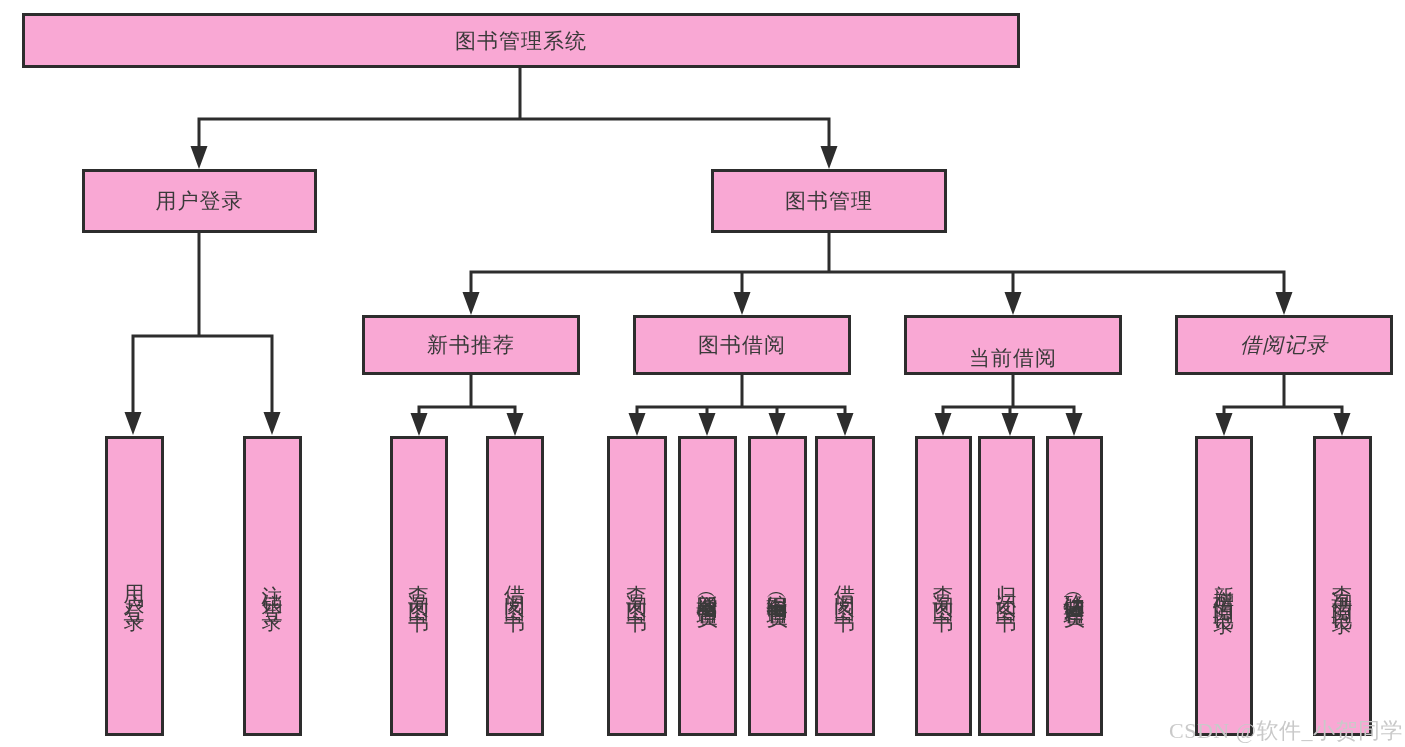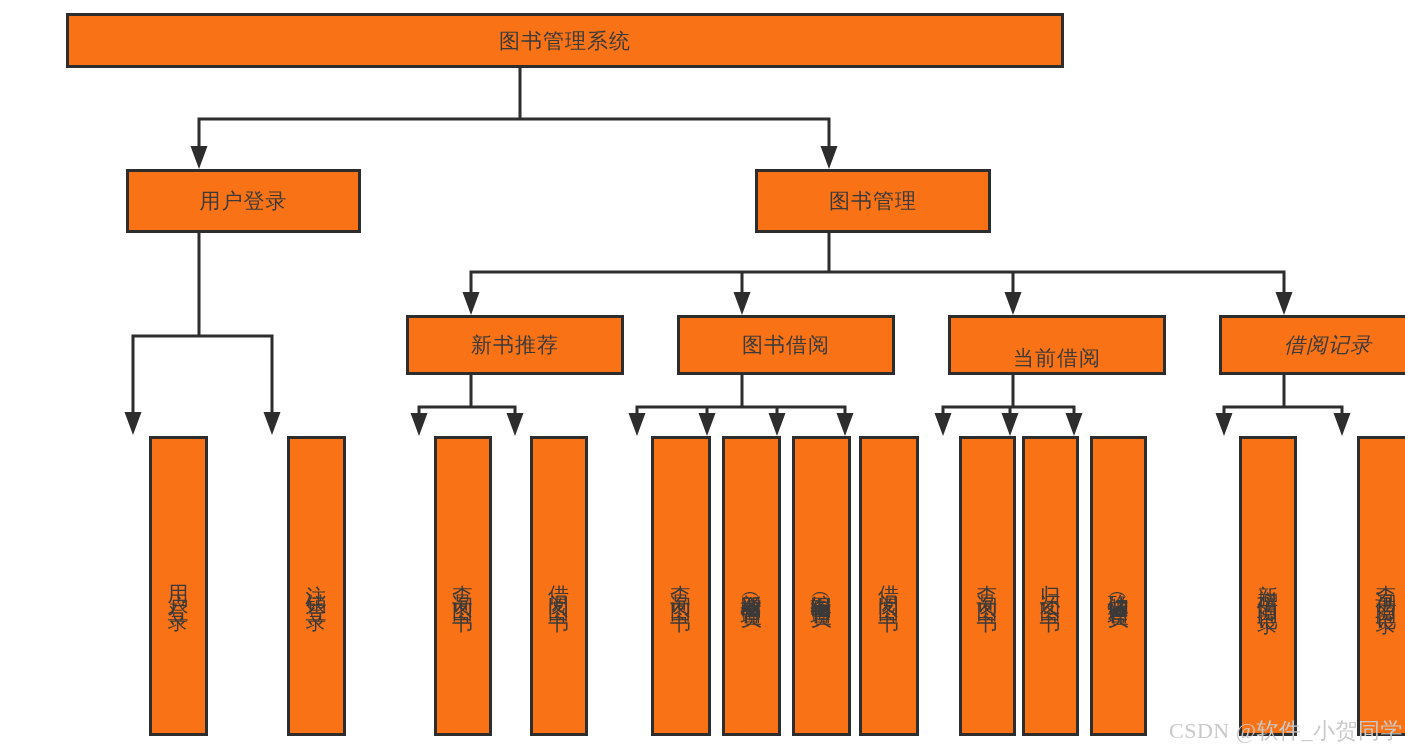--- a/index.html
+++ b/index.html
@@ -19,27 +19,26 @@
     position: absolute;
     left: 0;
     top: 0;
     width: 1405px;
     height: 747px;
     pointer-events: none;
   }
   .node {
     position: absolute;
     box-sizing: border-box;
-    background: #f97316;
+    background: #f9a8d4;
     border: 3px solid #2d2d2d;
     display: flex;
     align-items: center;
     justify-content: center;
     color: #3a3a3a;
-    margin-left: 44px;
   }
   .hlabel {
     font-size: 21px;
     letter-spacing: 1px;
     white-space: nowrap;
   }
   .vlabel {
     writing-mode: vertical-rl;
     text-orientation: upright;
     font-size: 21px;

